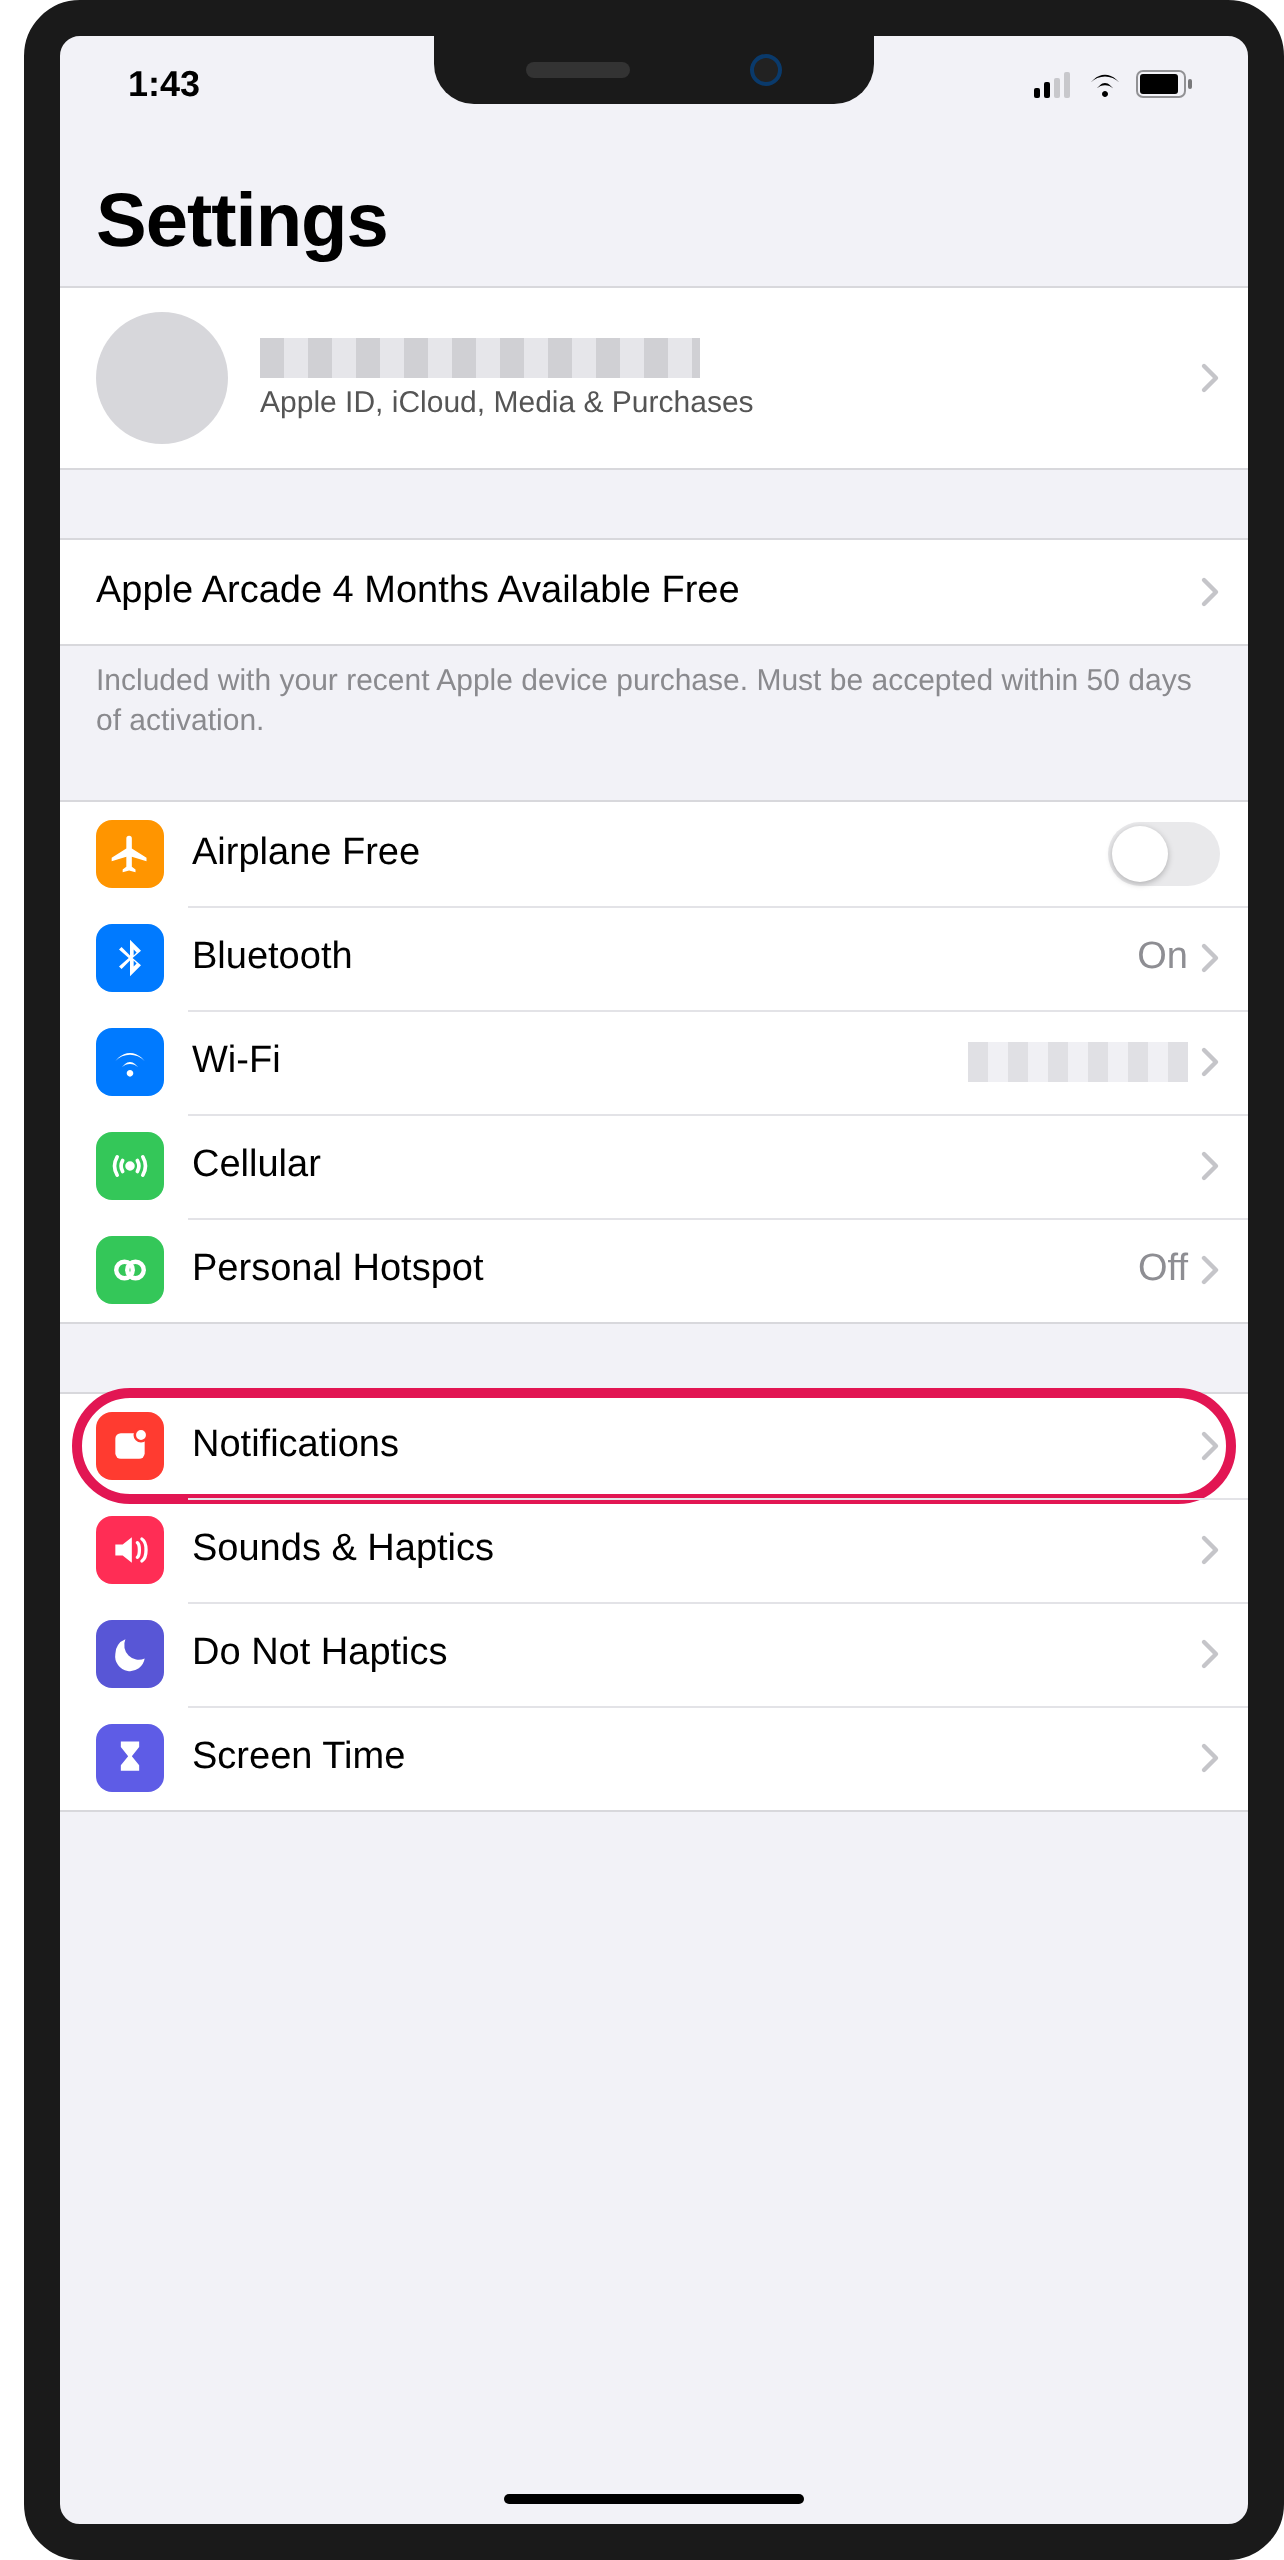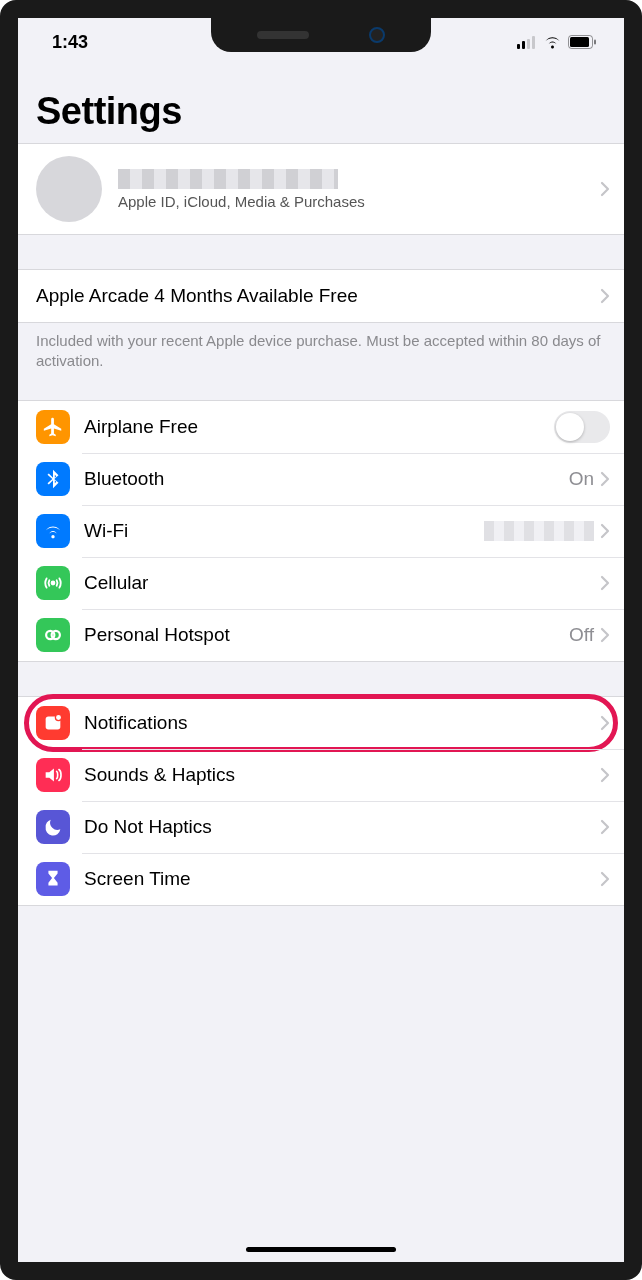--- a/index.html
+++ b/index.html
@@ -8,23 +8,24 @@
     background: #fff;
     width: 642px;
     height: 1280px;
     position: relative;
     overflow: hidden;
   }
   .phone-frame {
     position: absolute;
     inset: 0;
     border: 18px solid #1a1a1a;
-    border-radius: 16px;
+    border-radius: 28px;
     background: #f2f2f7;
     overflow: hidden;
+    margin-left: 12px;
   }
   .notch {
     position: absolute;
     top: 0; left: 50%;
     transform: translateX(-50%);
     width: 220px; height: 34px;
     background: #1a1a1a;
     border-bottom-left-radius: 20px;
     border-bottom-right-radius: 20px;
     z-index: 10;
@@ -158,21 +159,21 @@
   <div class="group indent-small">
     <div class="row">
       <span class="label">Apple Arcade 4 Months Available Free</span>
       <span class="chev">
           <svg width="10" height="16" viewBox="0 0 10 16">
             <path d="M2 2l6 6-6 6" stroke="currentColor" stroke-width="2.2" fill="none" stroke-linecap="round" stroke-linejoin="round"></path>
           </svg>
         </span>
     </div>
   </div>
-  <div class="group-footer">Included with your recent Apple device purchase. Must be accepted within 80 days of activation.</div>
+  <div class="group-footer">Included with your recent Apple device purchase. Must be accepted within 50 days of activation.</div>
 
   <div class="group-spacer small"></div>
 
   <div class="group">
     <div class="row">
       <span class="icon bg-orange">
         <svg width="22" height="22" viewBox="0 0 24 24" fill="#fff">
             <path d="M21 16v-2l-8-5V3.5a1.5 1.5 0 0 0-3 0V9l-8 5v2l8-2.5V19l-2 1.5V22l3.5-1 3.5 1v-1.5L13 19v-5.5l8 2.5z"></path>
           </svg>
       </span>

